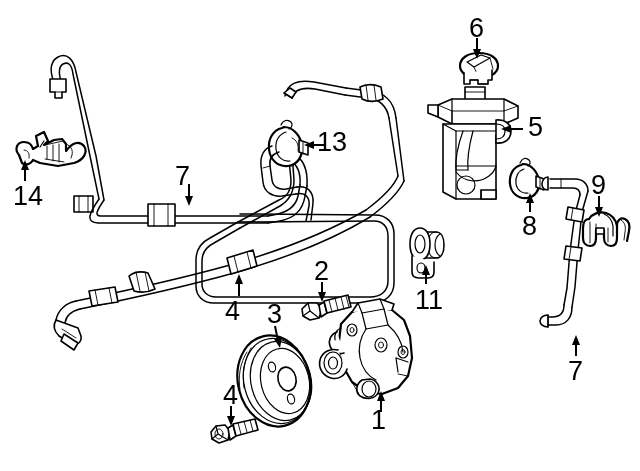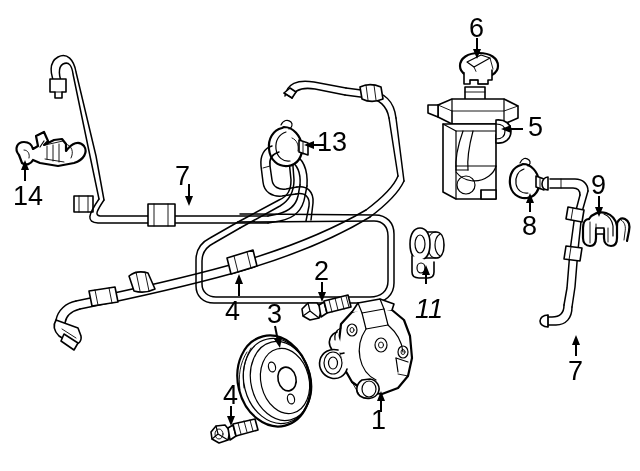--- a/index.html
+++ b/index.html
@@ -450,21 +450,21 @@
   <div class="callout-label" style="left:469px; top:15px;">6</div>
 
   <div class="callout-label" style="left:568px; top:358px;">7</div>
 
   <div class="callout-label" style="left:522px; top:213px;">8</div>
 
   <div class="callout-label" style="left:591px; top:172px;">9</div>
 
   <div class="callout-label" style="left:225px; top:298px;">4</div>
 
-  <div class="callout-label" style="left:415px; top:296px;font-style:italic;">11</div>
+  <div class="callout-label" style="left:415px; top:287px;">11</div>
 
   <div class="callout-label" style="left:175px; top:163px;">7</div>
 
   <div class="callout-label" style="left:317px; top:129px;">13</div>
 
   <div class="callout-label" style="left:13px; top:183px;">14</div>
 
 </div>
 
 </body></html>

